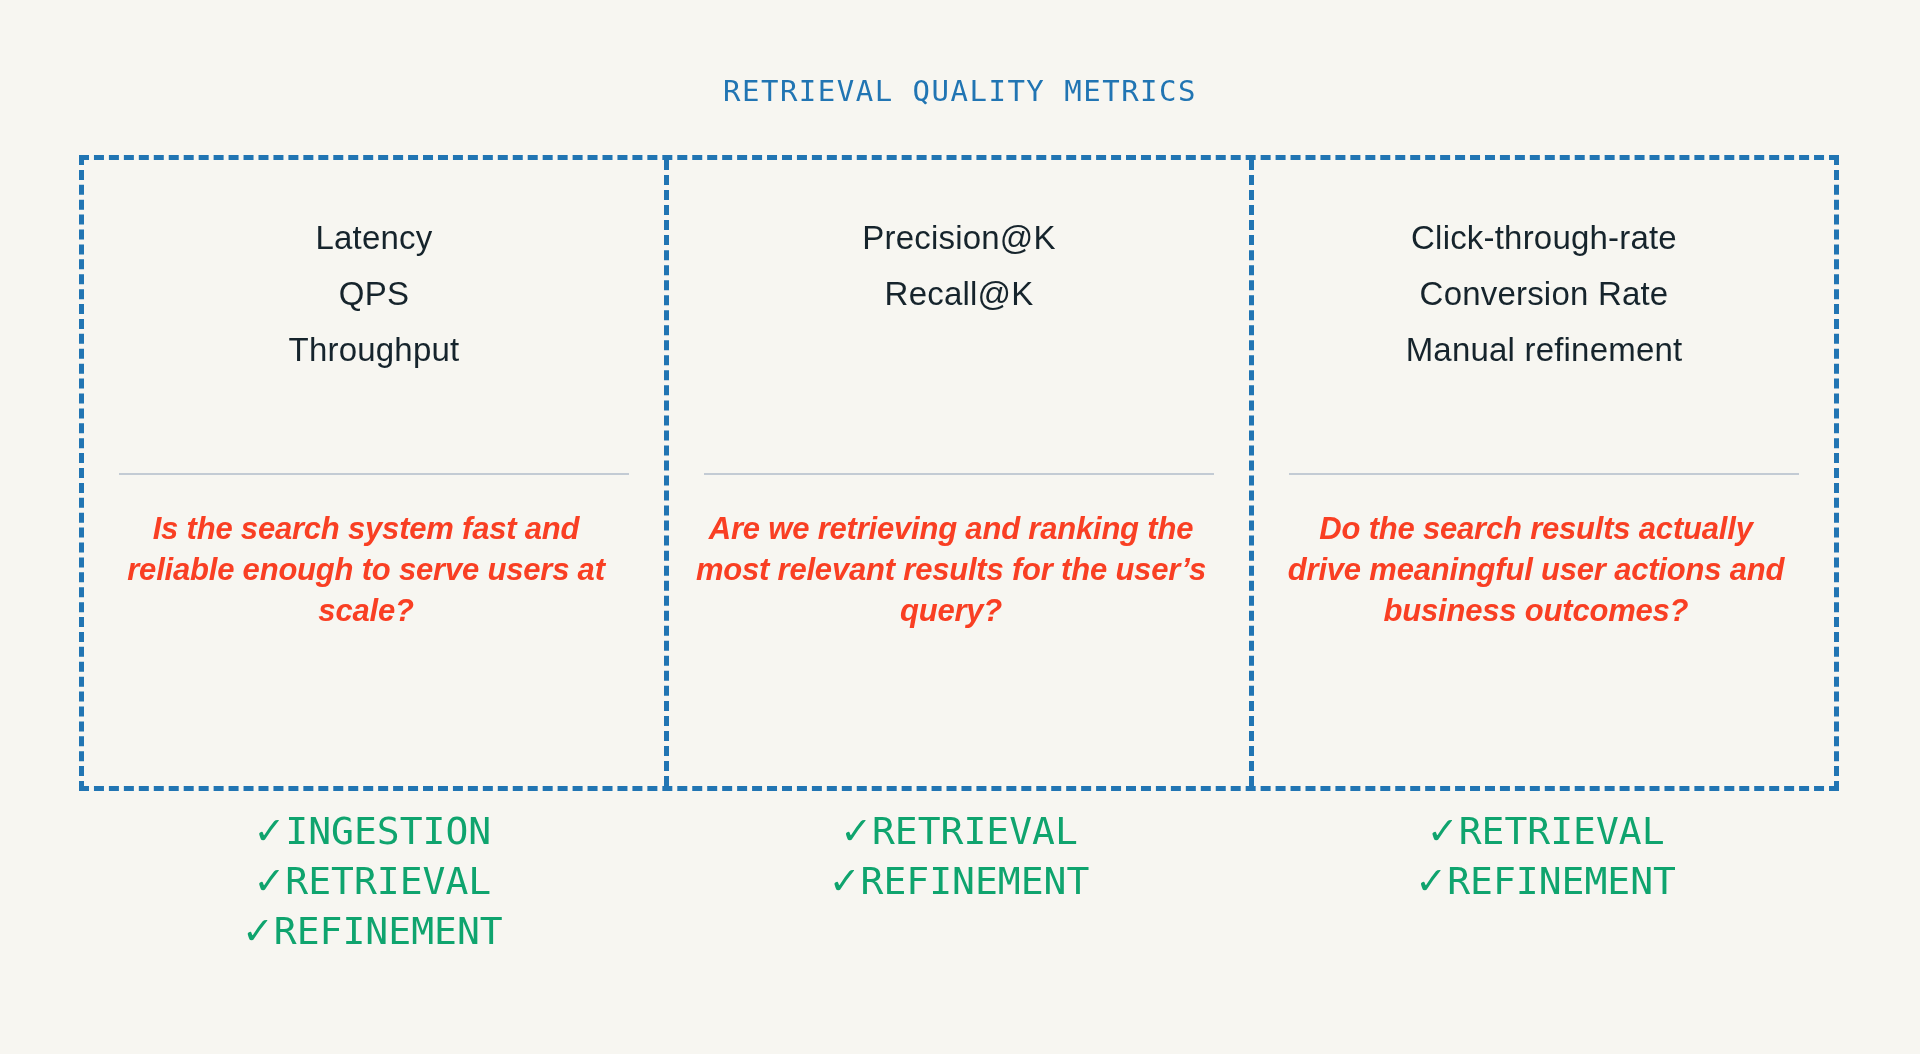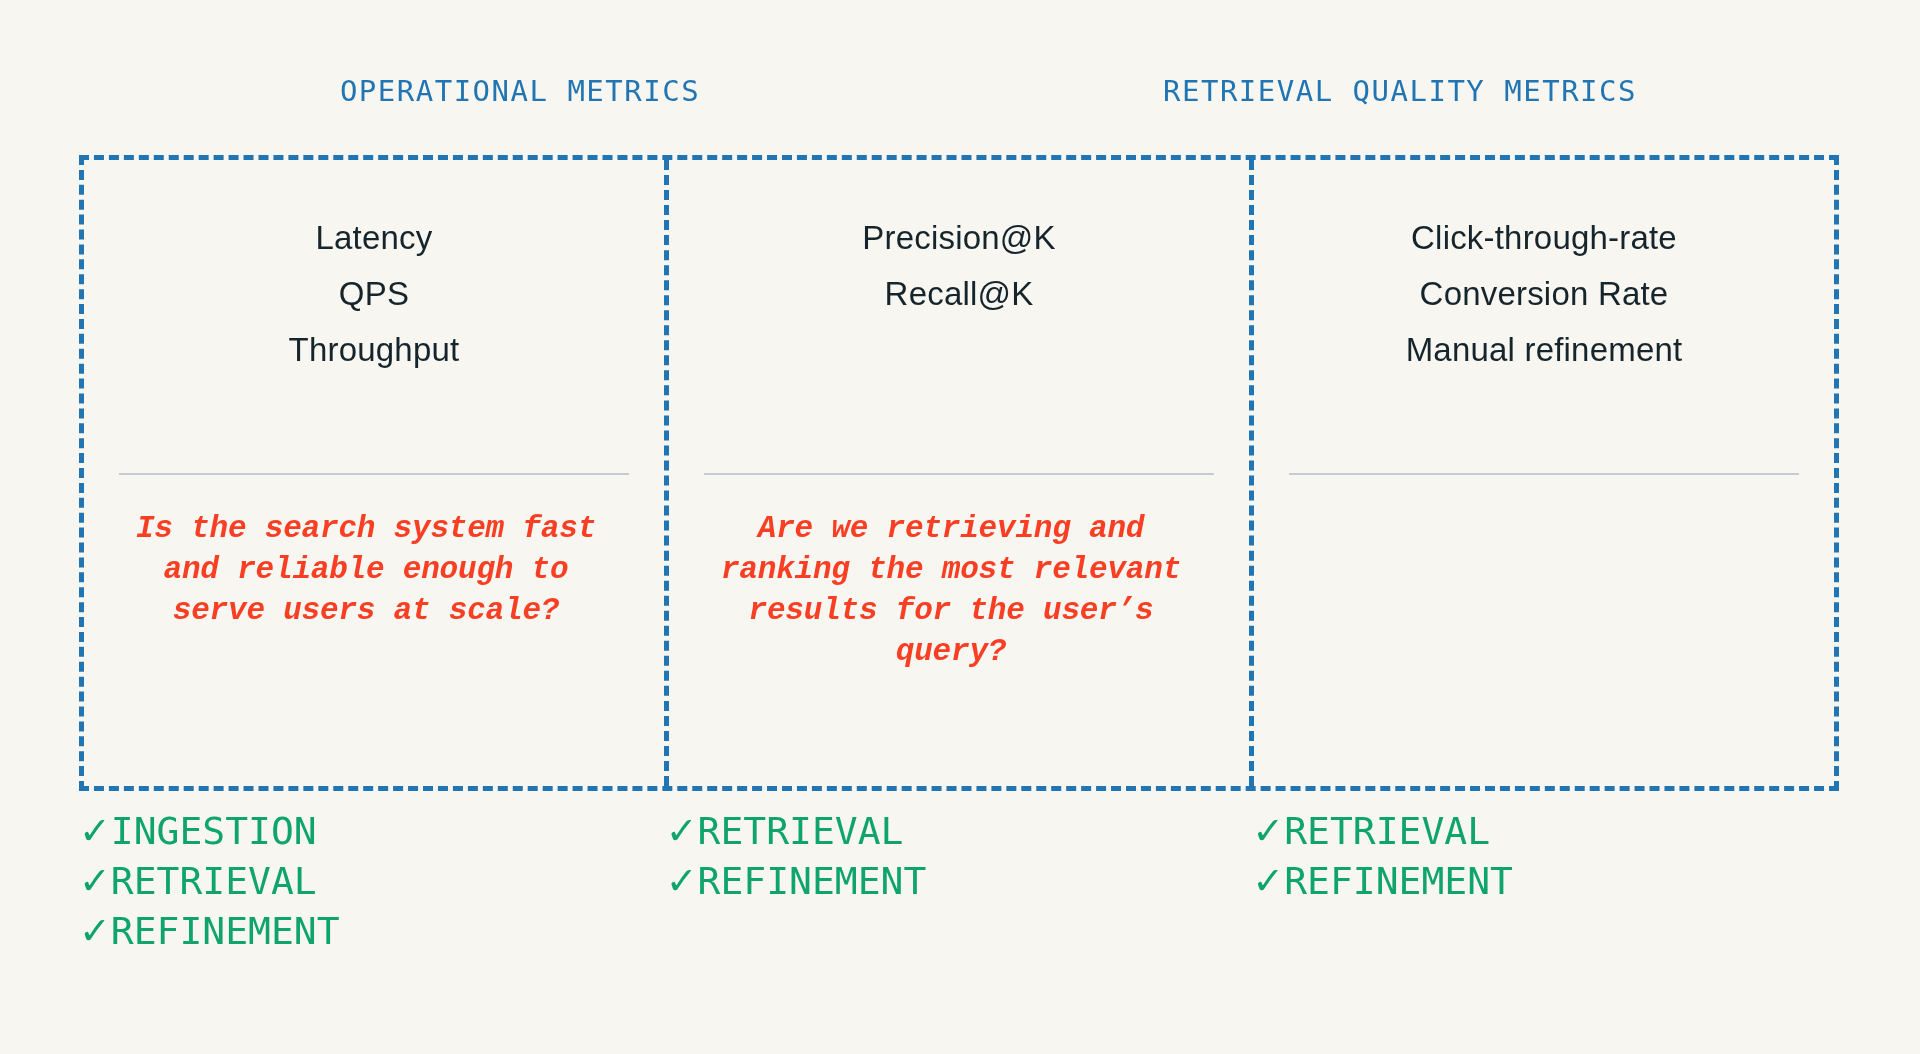--- a/index.html
+++ b/index.html
@@ -92,63 +92,62 @@
   }
 
   .question {
     position: absolute;
     left: 0;
     right: 16px;
     top: 348px;
     padding: 0 26px;
     box-sizing: border-box;
     text-align: center;
-    font-family: Liberation Mono, monospace;
+    font-family: Liberation Sans, sans-serif;
     font-style: italic;
     font-weight: bold;
     font-size: 31px;
     line-height: 41px;
     color: #f93f23;
     letter-spacing: -0.2px;
   }
 
   
   .footers {
     position: absolute;
     top: 806px;
     left: 79px;
     width: 1760px;
     display: flex;
   }
   .footer-cell {
     flex: 1 1 0;
     display: flex;
     flex-direction: column;
-    align-items: flex-start;
+    align-items: center;
   }
   .check-row {
     font-family: "DejaVu Sans Mono", "Liberation Mono", monospace;
     font-size: 38px;
     line-height: 50px;
     color: #0fa46e;
     white-space: nowrap;
     display: block;
   }
   .check-mark {
     font-family: "DejaVu Sans", sans-serif;
     font-weight: bold;
   }
 </style>
 </head>
 <body>
 
 <div class="canvas">
 
   <div class="headers">
-    <div class="header-cell">OPERATIONAL METRICS</div>
     <div class="header-cell">RETRIEVAL QUALITY METRICS</div>
   </div>
 
   <div class="board">
 
     <div class="col">
       <div class="metrics">
         <div class="metric">Latency</div>
         <div class="metric">QPS</div>
         <div class="metric">Throughput</div>
@@ -172,20 +171,21 @@
 
     <div class="col">
       <div class="metrics">
         <div class="metric">Click-through-rate</div>
         <div class="metric">Conversion Rate</div>
         <div class="metric">Manual refinement</div>
       </div>
       <div class="divider-wrap">
           <div class="divider"></div>
         </div>
+      <div class="question">Do the search results actually drive meaningful user actions and business outcomes?</div>
     </div>
 
   </div>
 
   <div class="footers">
 
     <div class="footer-cell">
       <span class="check-row"><span class="check-mark">✓</span><span>INGESTION</span></span>
       <span class="check-row"><span class="check-mark">✓</span><span>RETRIEVAL</span></span>
       <span class="check-row"><span class="check-mark">✓</span><span>REFINEMENT</span></span>

